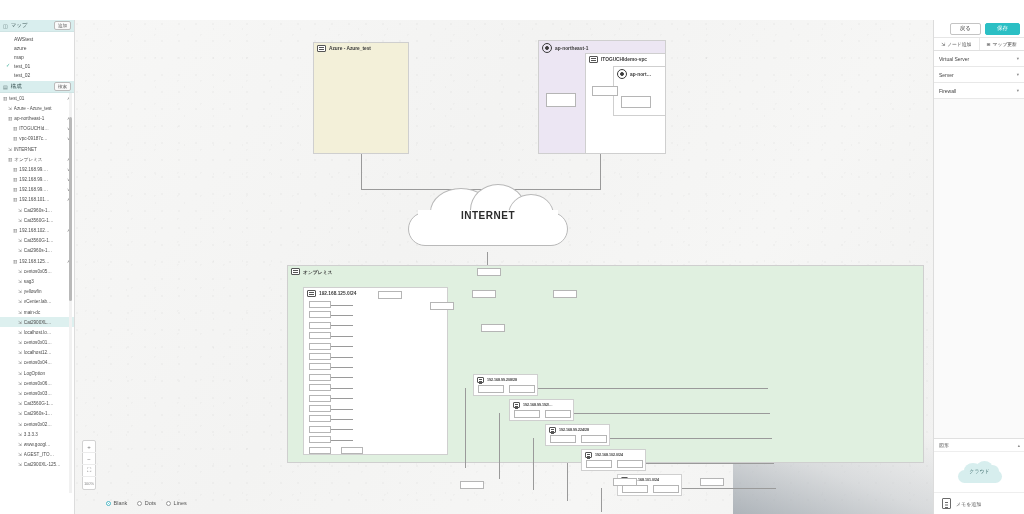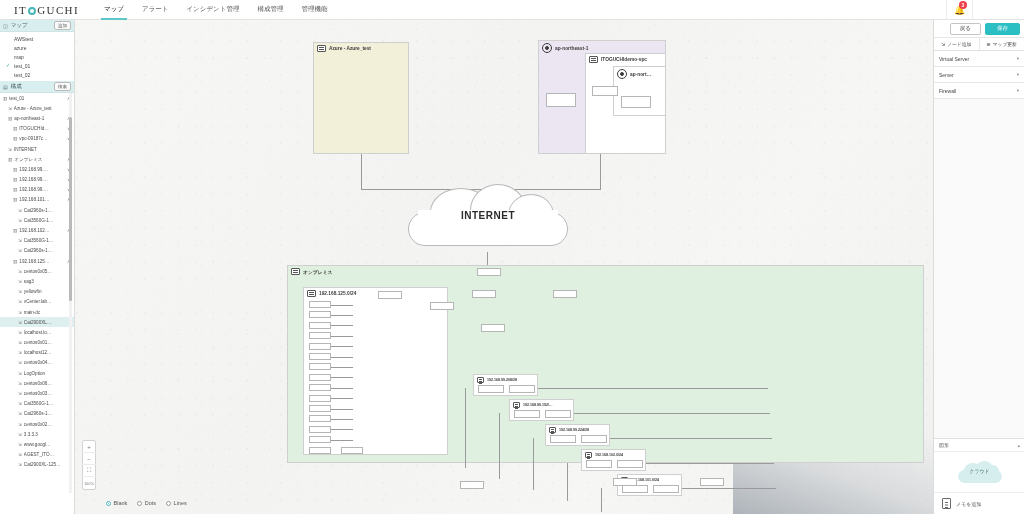--- a/index.html
+++ b/index.html
@@ -276,41 +276,20 @@
   .doc-ico::after {
     content: ""; position: absolute; left: 2px; right: 2px; top: 3px;
     height: 1px; background: #6a6a6a; box-shadow: 0 2.5px 0 #6a6a6a, 0 5px 0 #6a6a6a;
   }
 </style>
 </head>
 <body>
 
 <div class="app">
 
-  <div class="header">
-    <div class="logo">
-      <span>IT</span>
-      <span class="logo-ring"></span>
-      <span>GUCHI</span>
-    </div>
-    <div class="nav" id="nav">
-        <div class="nav-item active">マップ</div>
-        <div class="nav-item">アラート</div>
-        <div class="nav-item">インシデント管理</div>
-        <div class="nav-item">構成管理</div>
-        <div class="nav-item">管理機能</div>
-      </div>
-    <div class="header-right">
-      <div class="bell-wrap">
-        <span class="bell">🔔</span>
-        <span class="badge">3</span>
-      </div>
-      <div class="acct"></div>
-    </div>
-  </div>
 
   <div class="sidebar">
 
     <div class="panel-head">
       <span class="ph-icon">◫</span>
       <span class="ph-title">マップ</span>
       <span class="mini-btn">追加</span>
     </div>
     <div class="map-list" id="map-list">
         <div class="map-item"><span>AWStest</span></div>

